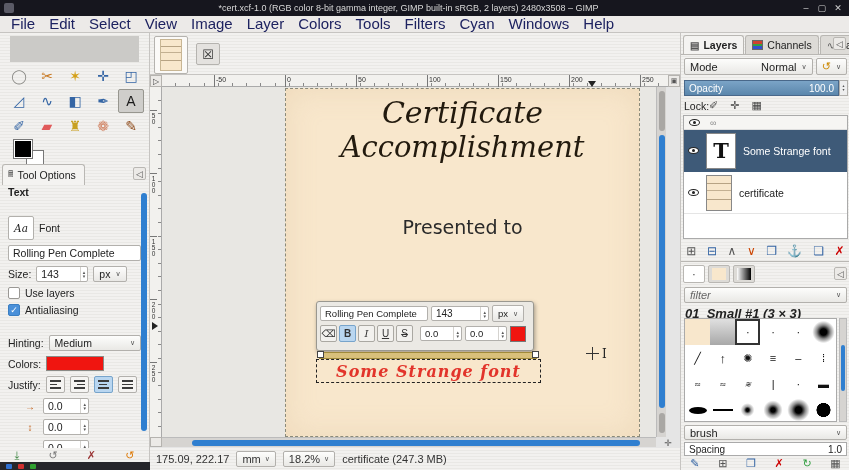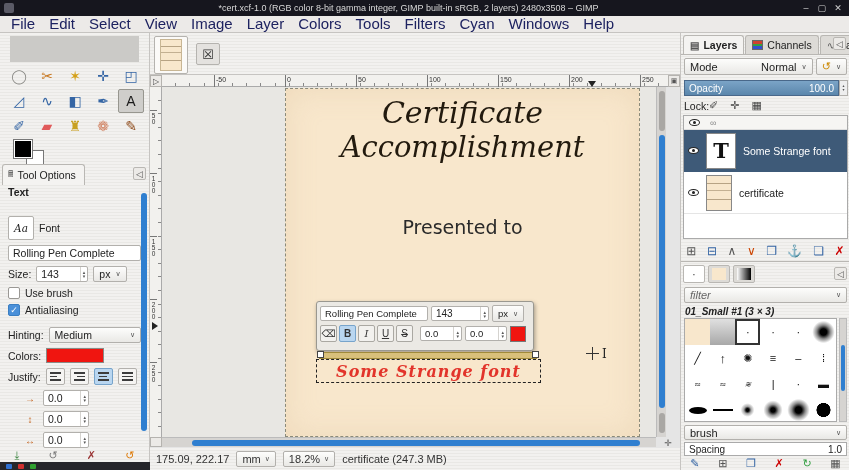--- a/index.html
+++ b/index.html
@@ -120,21 +120,21 @@
   .ltb{position:absolute;left:0px;top:208px;width:169px;height:21px;display:flex;justify-content:space-around;align-items:center;font-size:12px;border-bottom:1px solid #b9b7b3}
   
   .bdock{position:absolute;left:0;top:230px;width:169px;height:207px}
   .btabs{position:absolute;left:2px;top:2px;display:flex;gap:3px;align-items:center}
   .btab{width:22px;height:18px;border:1px solid #b9b7b3;border-radius:2px;background:#dddbd7;display:flex;align-items:center;justify-content:center;font-size:10px}
   .btab.active{background:#fff}
   .btab .pat{width:14px;height:12px;background:#f8e7cc}
   .btab .grad{width:14px;height:12px;background:linear-gradient(90deg,#fff,#000)}
   .filterdd{position:absolute;left:3px;top:24px;width:163px;height:16px}
   .filterdd .ph{font-style:italic;color:#666}
-  .btitle{position:absolute;left:4px;top:43px;font-size:10px;font-weight:bold;font-style:italic;color:#222}
+  .btitle{position:absolute;left:4px;top:43px;font-size:13px;font-weight:bold;font-style:italic;color:#222}
   .bgridwrap{position:absolute;left:3px;top:55px;width:163px;height:104px}
   .bgrid{position:absolute;left:0;top:0;width:153px;height:104px;background:#fff;border:1px solid #aaa;display:grid;grid-template-columns:repeat(6,1fr);grid-auto-rows:26px;overflow:hidden}
   .bcell{display:flex;align-items:center;justify-content:center;font-size:11px;color:#111;position:relative}
   .bcell.sel{outline:2px solid #333;outline-offset:-2px;z-index:2}
   .bcell.swatch-cream{background:#f8e7cc}
   .bcell.swatch-gray{background:linear-gradient(180deg,#e0e0e0,#a8a8a8)}
   .bcell.blur-lg{background:radial-gradient(circle,#000 18%,rgba(0,0,0,.45) 38%,transparent 62%)}
   .bcell.blur-md{background:radial-gradient(circle,#000 12%,rgba(0,0,0,.4) 30%,transparent 52%)}
   .bcell.blur-sm{background:radial-gradient(circle,#000 8%,rgba(0,0,0,.35) 20%,transparent 38%)}
   .bcell.disc{background:radial-gradient(circle,#000 0 38%,transparent 40%)}
@@ -225,29 +225,29 @@
               <span>▾</span>
             </span>
         </span>
         <span class="dd">
           <span>px</span>
           <span class="caret">∨</span>
         </span>
       </div>
       <div class="row">
         <span class="chk"></span>
-        <span>Use brush</span>
+        <span>Use layers</span>
       </div>
       <div class="row">
         <span class="chk on">
             <span>✓</span>
           </span>
         <span>Antialiasing</span>
       </div>
-      <div class="row" style="margin-top:11px">
+      <div class="row" style="margin-top:19px">
         <span>Hinting:</span>
         <span class="dd" style="flex:1;justify-content:space-between">
           <span>Medium</span>
           <span class="caret">∨</span>
         </span>
       </div>
       <div class="row">
         <span>Colors:</span>
         <span class="swatch"></span>
       </div>

